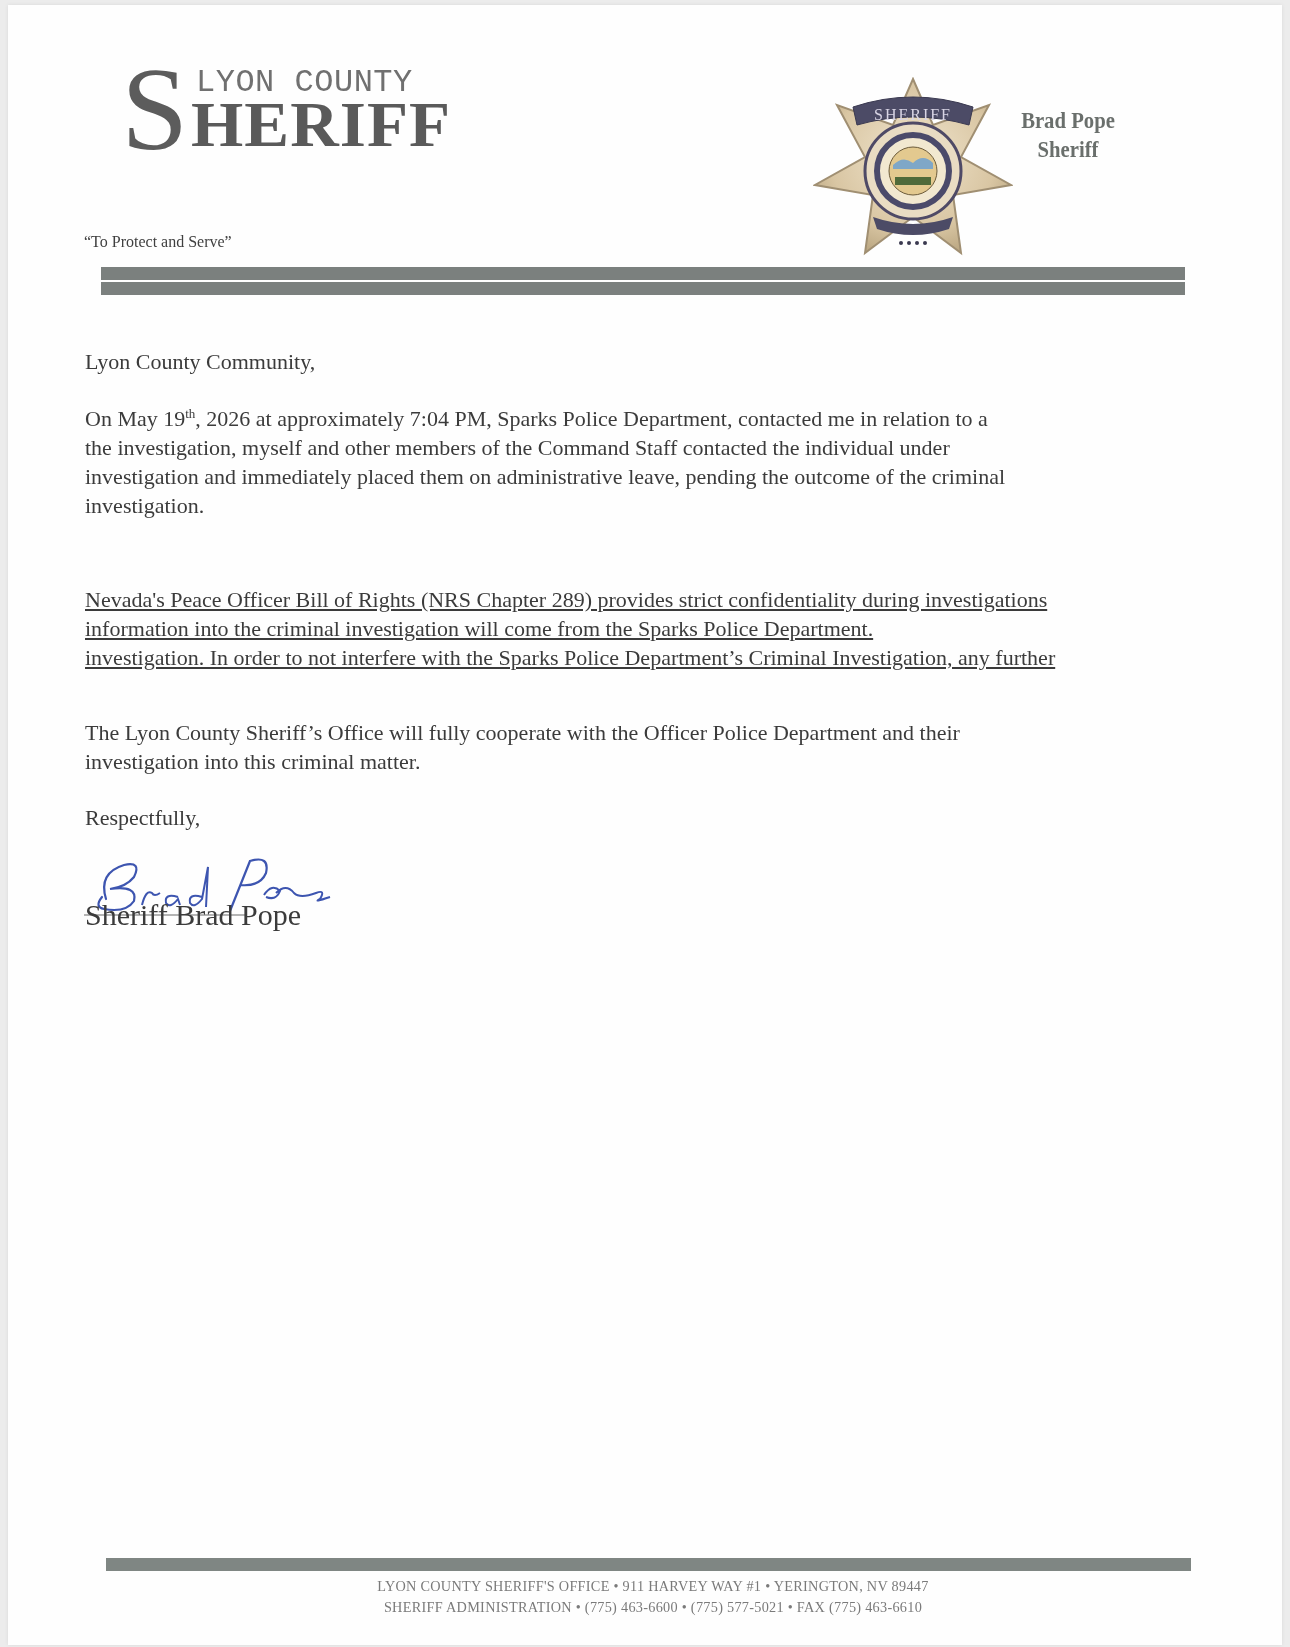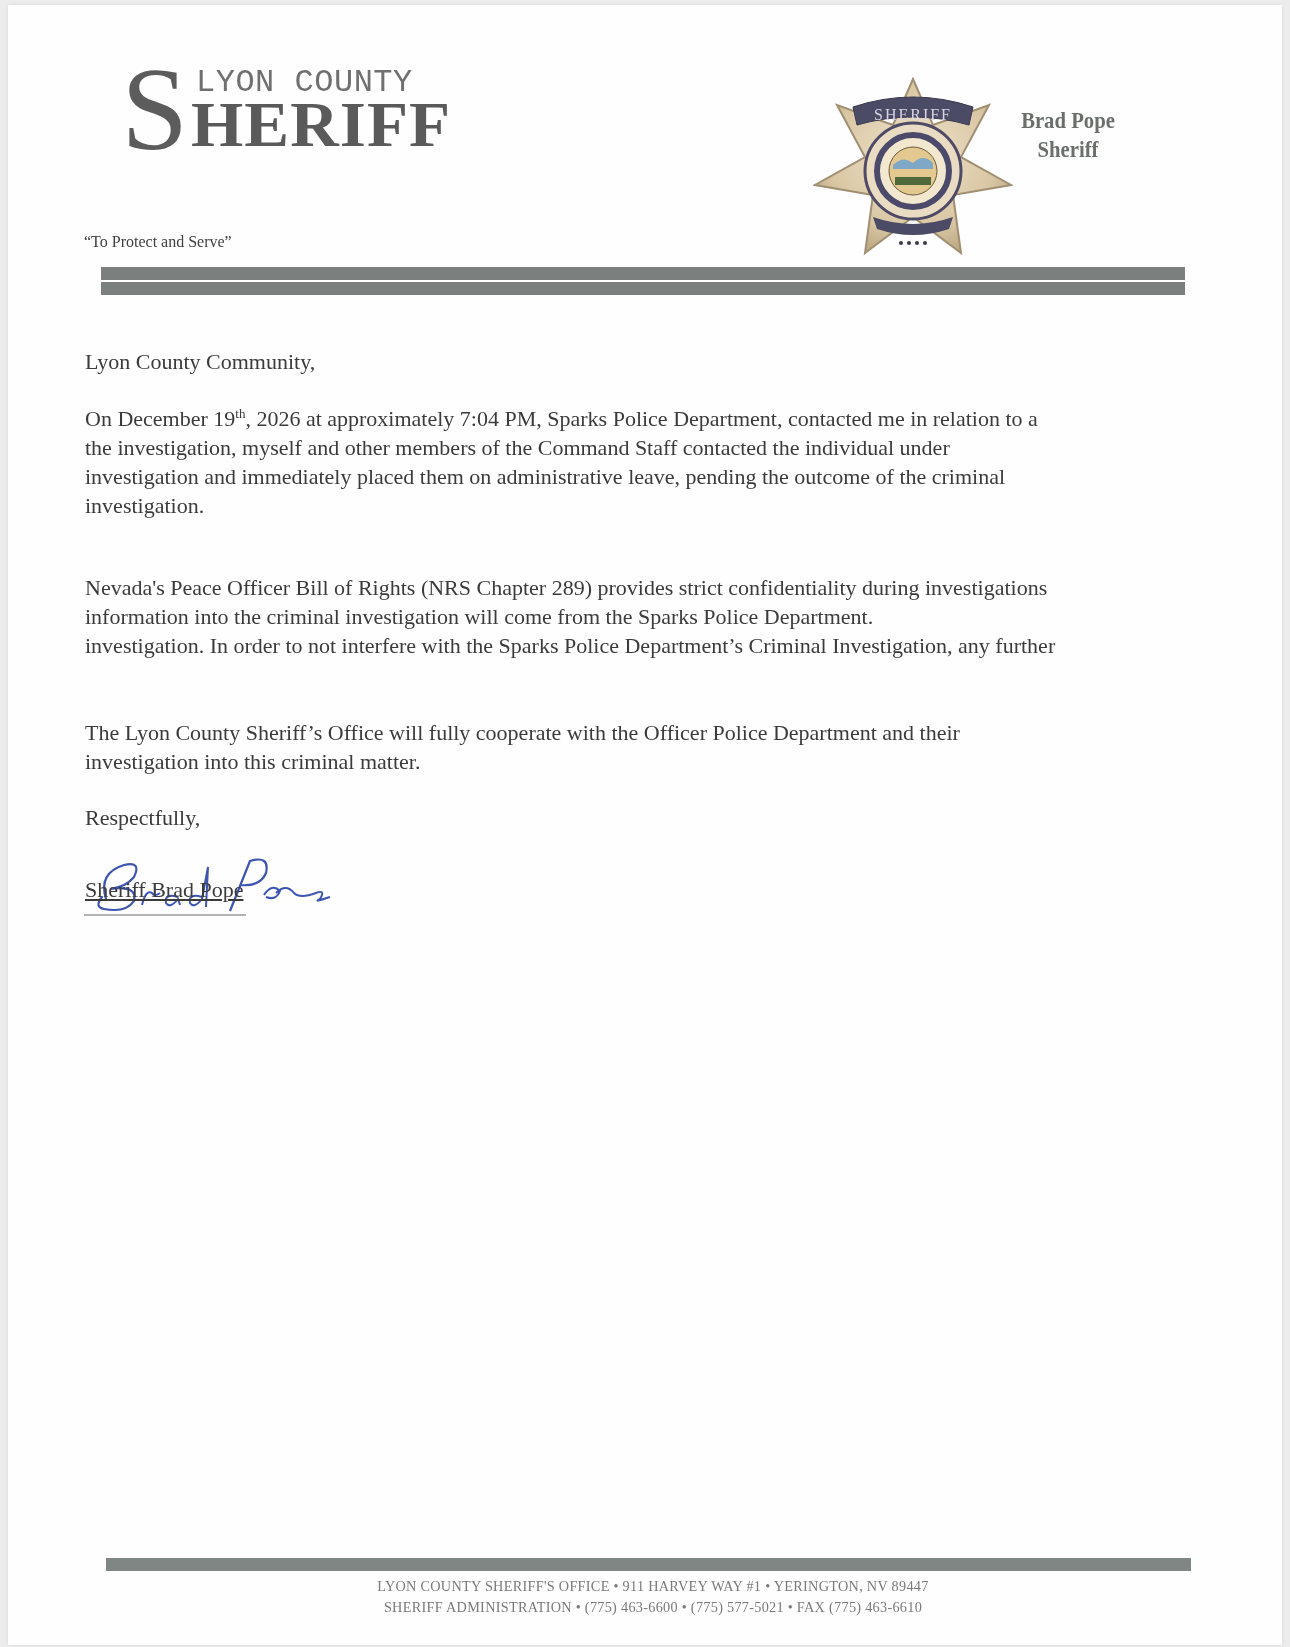--- a/index.html
+++ b/index.html
@@ -56,28 +56,28 @@
     
     .body-text {
       position: absolute; left: 77px; width: 1130px;
       font-size: 22px; line-height: 29px; color: #3b3b3b;
     }
     .body-text p { margin: 0; }
     .body-text sup { font-size: 13px; line-height: 0; vertical-align: super; }
 
     .salutation { top: 342px; }
     .para1 { top: 399px; }
-    .para2 { top: 568px; }
+    .para2 { top: 580px; text-decoration: underline; }
     .para3 { top: 713px; }
     .closing { top: 798px; }
 
     .signature { position: absolute; left: 72px; top: 848px; width: 260px; height: 70px; }
     .sig-name {
-      position: absolute; left: 77px; top: 872px;
-      font-size: 22px; color: #3b3b3b; text-decoration: underline;
+      position: absolute; left: 77px; top: 893px;
+      font-size: 30px; color: #3b3b3b;
     }
 
     .footer-bar {
       position: absolute; left: 98px; top: 1553px; width: 1085px; height: 13px; background: #7f8683;
     }
     .footer-text {
       position: absolute; left: 0; width: 1290px; text-align: center;
       font-size: 15px; color: #7a7a7a; letter-spacing: 0.3px;
       transform: scaleX(0.95);
     }
@@ -124,21 +124,21 @@
     <div>Brad Pope</div>
     <div>Sheriff</div>
   </div>
 
   <div class="rule r1"></div>
   <div class="rule r2"></div>
 
   <div class="body-text salutation">Lyon County Community,</div>
 
   <div class="body-text para1">
-    <p><span>On December 19</span><sup>th</sup><span id="p1-rest">, 2026 at approximately 7:04 PM, Sparks Police Department, contacted me in relation to a</span></p>
+    <p><span>On May 19</span><sup>th</sup><span id="p1-rest">, 2026 at approximately 7:04 PM, Sparks Police Department, contacted me in relation to a</span></p>
     <p>the investigation, myself and other members of the Command Staff contacted the individual under</p>
     <p>investigation and immediately placed them on administrative leave, pending the outcome of the criminal</p>
     <p>investigation.</p>
   </div>
 
   <div class="body-text para2">
     <p>Nevada's Peace Officer Bill of Rights (NRS Chapter 289) provides strict confidentiality during investigations</p>
     <p>information into the criminal investigation will come from the Sparks Police Department.</p>
     <p>investigation.  In order to not interfere with the Sparks Police Department’s Criminal Investigation, any further</p>
   </div>

